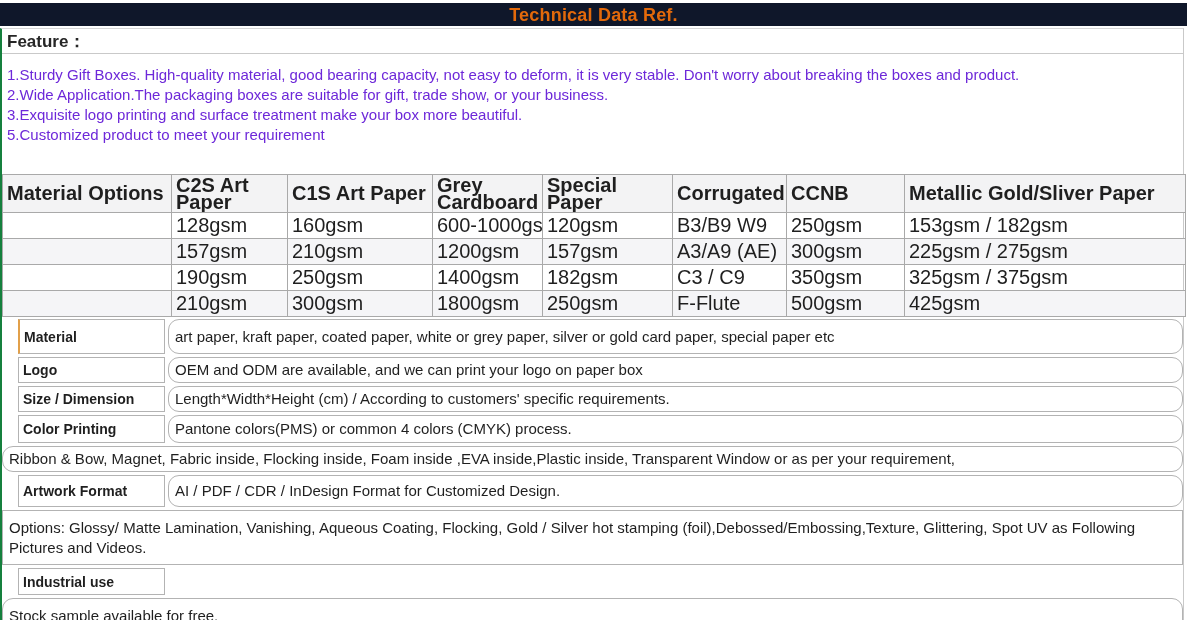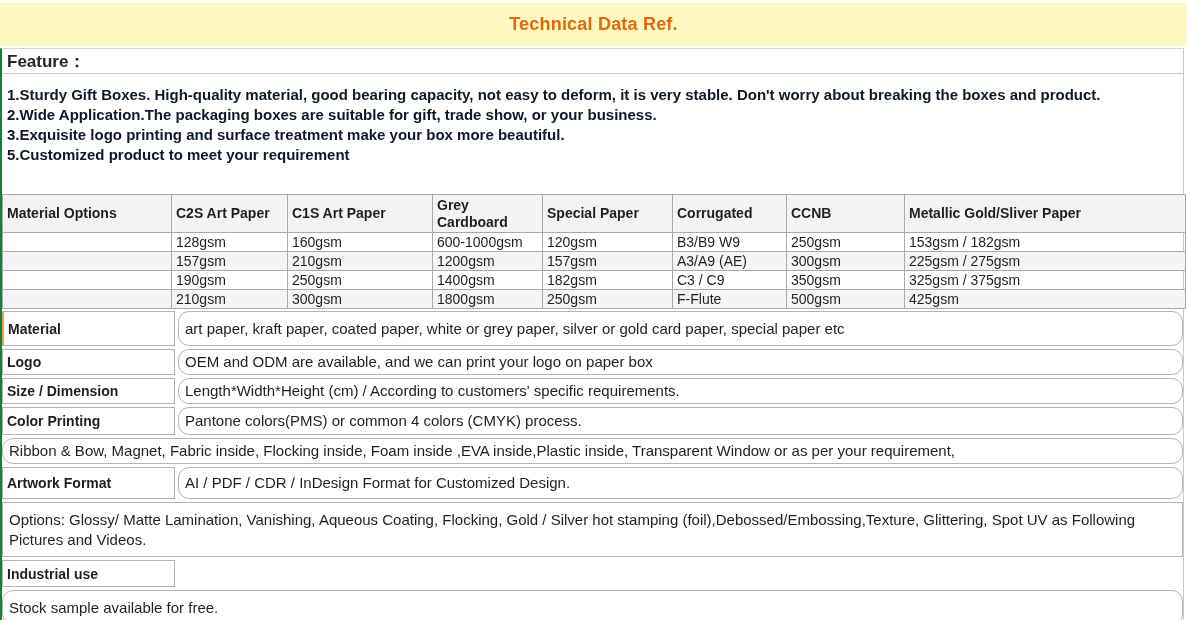--- a/index.html
+++ b/index.html
@@ -6,65 +6,65 @@
   html,body { background:#ffffff; }
   body {
     width:1187px; height:620px; overflow:hidden;
     font-family:"Liberation Sans", sans-serif;
     color:#1f1f1f;
   }
   .page { width:1187px; height:620px; background:#ffffff; position:relative; }
 
   
   .title-bar {
-    margin-top:3px; height:43px; width:1187px;
-    background:#fef9c3;
-    display:flex; align-items:center; justify-content:center;
+    margin-top:3px; height:23px; width:1187px;
+    background:#0f172a;
+    display:flex; align-items:flex-end; justify-content:center;
   }
   .title-bar span {
     color:#e2690b; font-weight:bold; font-size:18px; letter-spacing:0.2px;
   }
 
   
   .sheet {
     width:1184px; margin-top:2px;
     border-left:2px solid #15803d; border-right:1px solid #c9c9c9;
     border-top:1px solid #d6d6d6;
   }
 
   .feature-row {
     height:25px; border-bottom:1px solid #c9c9c9;
     display:flex; align-items:center; padding-left:5px;
   }
   .feature-row span { font-weight:bold; font-size:17px; color:#262626; }
 
   .feature-list { padding:11px 5px 8px 5px; height:120px; }
-  .feature-line { font-size:15px; line-height:20px; color:#0f172a; white-space:nowrap;font-weight:bold; }
+  .feature-line { font-size:15px; line-height:20px; color:#6d28d9; white-space:nowrap; }
 
   
   table.mat-table {
     width:1183px; border-collapse:collapse; table-layout:fixed;
-    font-size:14px;
+    font-size:20px;
   }
   table.mat-table th, table.mat-table td {
     border:1px solid #a9a9a9; padding:1px 4px; text-align:left;
     overflow:hidden; white-space:nowrap;
   }
   table.mat-table th { font-weight:bold; background:#f3f3f4; height:38px; white-space:normal; line-height:17px; }
   table.mat-table td { height:19px; }
   table.mat-table tbody tr:nth-child(even) td { background:#f5f5f7; }
 
   
   .specs { margin-top:2px; }
   .spec-row { display:flex; gap:3px; margin-bottom:3px; }
   .spec-label, .spec-value {
     border:1px solid #b3b3b3; background:#ffffff;
     display:flex; align-items:center;
   }
-  .spec-label { width:173px; font-weight:bold; font-size:14px; padding-left:4px; flex-shrink:0; }
+  .spec-label { width:147px; font-weight:bold; font-size:14px; padding-left:4px; flex-shrink:0;margin-left:16px; }
   .spec-value { flex:1; font-size:15px; padding:2px 6px 2px 6px; line-height:20px; }
   .spec-row.orange-edge .spec-label { border-left:2px solid #e2a04a; }
   .nowrap { white-space:nowrap; overflow:hidden;border-radius:11px; }
 </style>
 </head>
 <body>
 
 <div class="page">
 
   <div class="title-bar">

